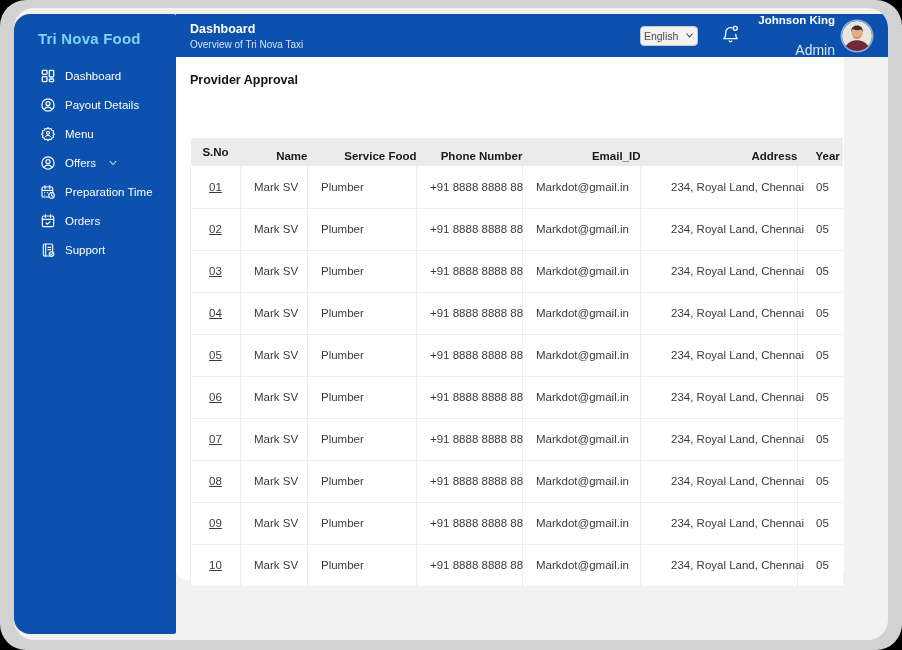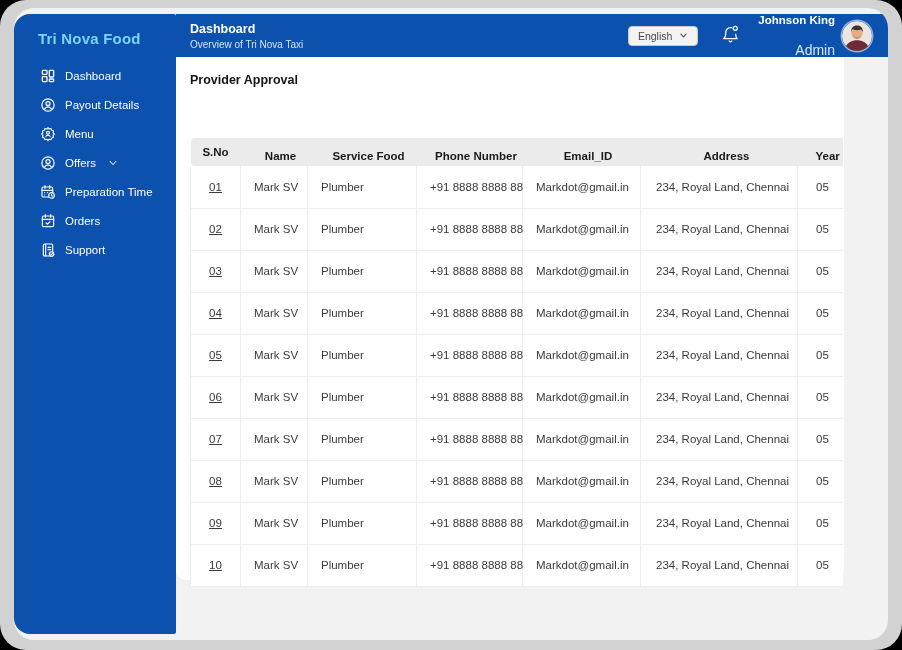--- a/index.html
+++ b/index.html
@@ -29,46 +29,46 @@
   .nav-item svg{width:16px;height:16px;stroke:#fff;}
   .nav-item .chev svg{width:10px;height:10px;margin-left:3px;}
 
   
   .topbar{position:absolute;left:162px;right:0;top:6px;height:43px;background:var(--blue);
           display:flex;align-items:center;padding:0 16px 0 14px;}
   .tb-titles{display:flex;flex-direction:column;gap:3px;}
   .tb-title{font-size:12.5px;font-weight:700;color:#fff;}
   .tb-sub{font-size:10px;color:#d7e2f4;}
   .tb-right{margin-left:auto;display:flex;align-items:center;}
-  .lang{display:flex;align-items:center;gap:7px;height:20px;padding:0 9px;background:#f3f3f3;
+  .lang{display:flex;align-items:center;gap:7px;height:20px;padding:0 3px;background:#f3f3f3;
         border:1px solid #c7c7c7;border-radius:4px;font-size:10.5px;color:#4a4a4a;cursor:pointer;}
   .lang svg{width:9px;height:9px;stroke:#444;}
   .bell{margin:0 18px 0 23px;display:flex;align-items:center;cursor:pointer;}
   .bell svg{width:19px;height:19px;stroke:#fff;}
   .user{text-align:right;margin-right:7px;}
   .user-name{font-size:11.5px;font-weight:700;color:#fff;}
   .user-role{font-size:14px;color:rgba(255,255,255,.85);margin-top:16px;}
   .avatar{width:30px;height:30px;border-radius:50%;overflow:hidden;flex:0 0 auto;cursor:pointer;
           box-shadow:0 0 0 1.5px rgba(255,255,255,.55);}
 
   
   .card{position:absolute;left:162px;top:49px;width:668px;height:523px;background:var(--card);
         border-radius:0 0 10px 10px;}
   .section-title{margin:16px 0 0 14px;font-size:12.5px;font-weight:700;color:#151515;}
   .table-wrap{margin:11px 0 0 14px;width:653px;overflow:hidden;}
   table{border-collapse:collapse;width:707px;table-layout:fixed;margin-top:40px;}
   th{height:28px;background:var(--th-bg);font-size:11.5px;font-weight:700;color:var(--txt-dark);
-     text-align:center;padding:7px 0 0 13px;white-space:nowrap;}
+     text-align:right;padding:7px 0 0 13px;white-space:nowrap;}
   th:first-child{text-align:center;padding:0;border-radius:4px 0 0 4px;}
   th:nth-child(6){padding-left:15px;}
   th:nth-child(7){padding-left:18px;}
   td{height:42px;background:#fff;font-size:11.5px;color:var(--txt-body);
      padding:0 0 0 13px;border:1px solid var(--line);white-space:nowrap;}
   td:first-child{text-align:center;padding:0;text-decoration:underline;}
-  td:nth-child(6){padding-left:15px;}
+  td:nth-child(6){padding-left:30px;}
   td:nth-child(7){padding-left:18px;}
   tbody tr:first-child td{border-top:none;}
 </style>
 </head>
 <body>
 
 <div class="frame">
   <div class="window">
 
     <div class="topbar">

